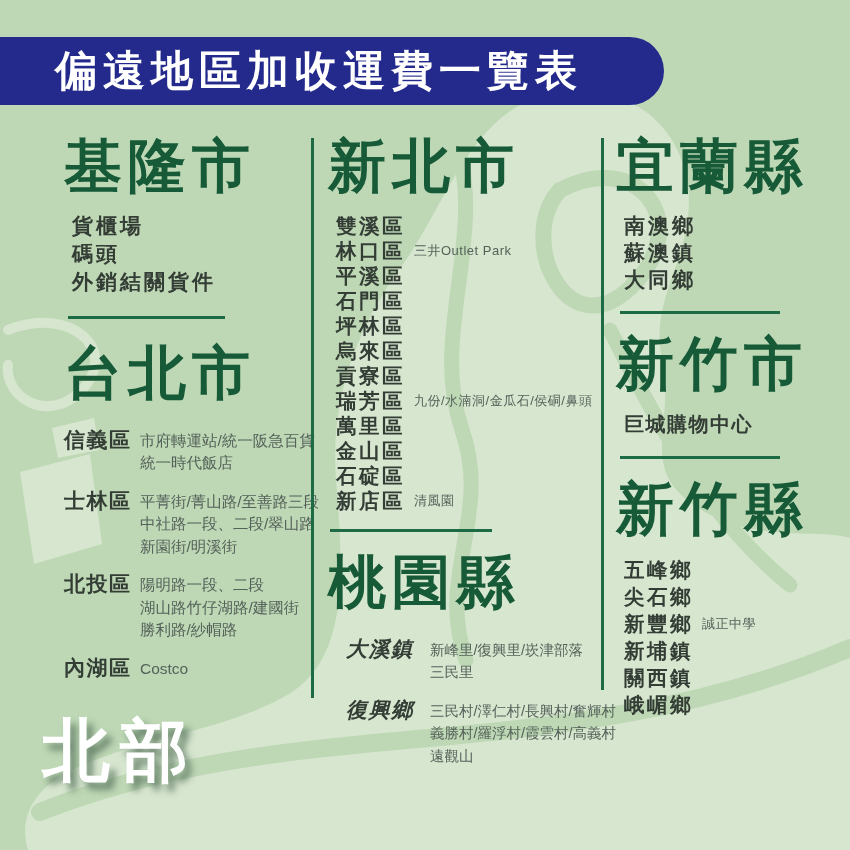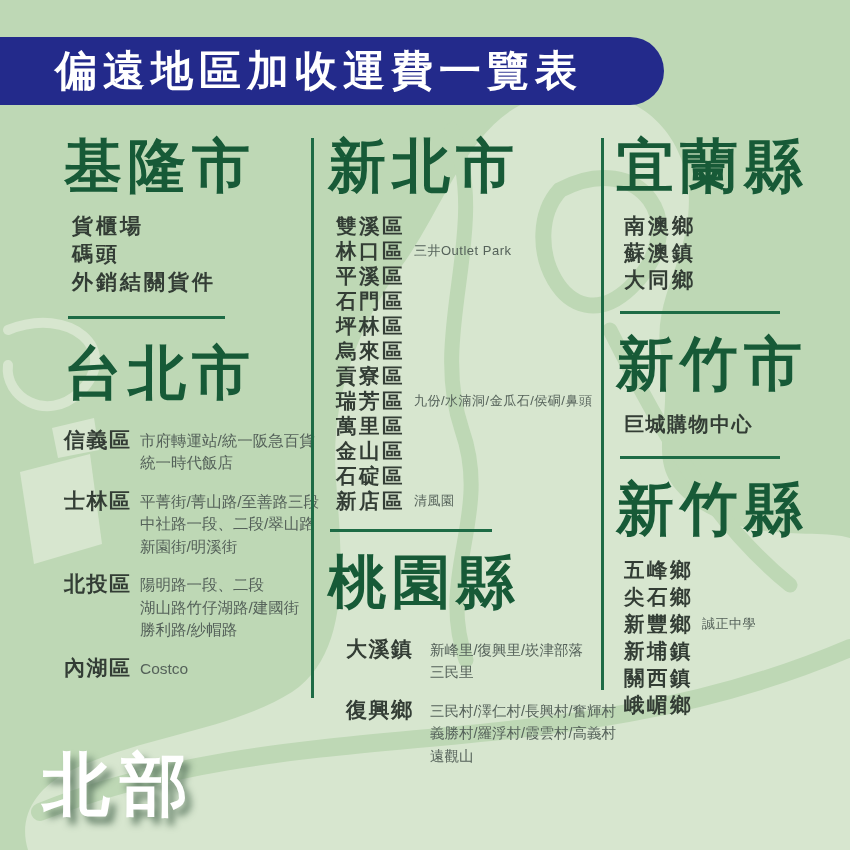--- a/index.html
+++ b/index.html
@@ -55,35 +55,35 @@
 
   .rows{margin-top:20px;}
   .row{display:flex;margin-bottom:14px;align-items:flex-start;}
   .row-label{
     flex:0 0 auto;width:76px;font-size:21px;font-weight:bold;
     color:var(--label-text);letter-spacing:1.5px;line-height:23px;white-space:nowrap;
   }
   .row-detail{font-size:15.5px;color:var(--detail-text);line-height:22.5px;padding-top:2px;}
   .row-detail div{white-space:nowrap;}
   .col-2 .rows{padding-left:18px;}
-  .col-2 .row-label{width:84px;}
+  .col-2 .row-label{width:84px;font-style:italic;}
   .col-2 .row-detail{font-size:14.5px;}
 
   .district-list{margin:13px 0 0 8px;}
   .district-item{display:flex;align-items:flex-end;line-height:25px;white-space:nowrap;}
   .district-name{font-size:20.5px;font-weight:bold;color:var(--label-text);letter-spacing:2.5px;}
   .district-note{font-size:13px;color:var(--detail-text);margin-left:9px;letter-spacing:0.5px;}
   .col-3 .district-item{line-height:27px;}
 
   .vline{position:absolute;width:3px;background:var(--divider);}
   .vline-1{left:311px;top:138px;height:560px;}
   .vline-2{left:601px;top:138px;height:552px;}
 
   .region-label{
-    position:absolute;left:42px;top:740px;
+    position:absolute;left:42px;top:706px;
     font-size:68px;font-weight:bold;color:#ffffff;letter-spacing:10px;
     text-shadow:6px 7px 7px rgba(100,128,104,0.95);
   }
 </style>
 </head>
 <body>
 
 <div class="canvas">
 
   <svg class="map" width="850" height="850" viewBox="0 0 850 850" aria-hidden="true">

